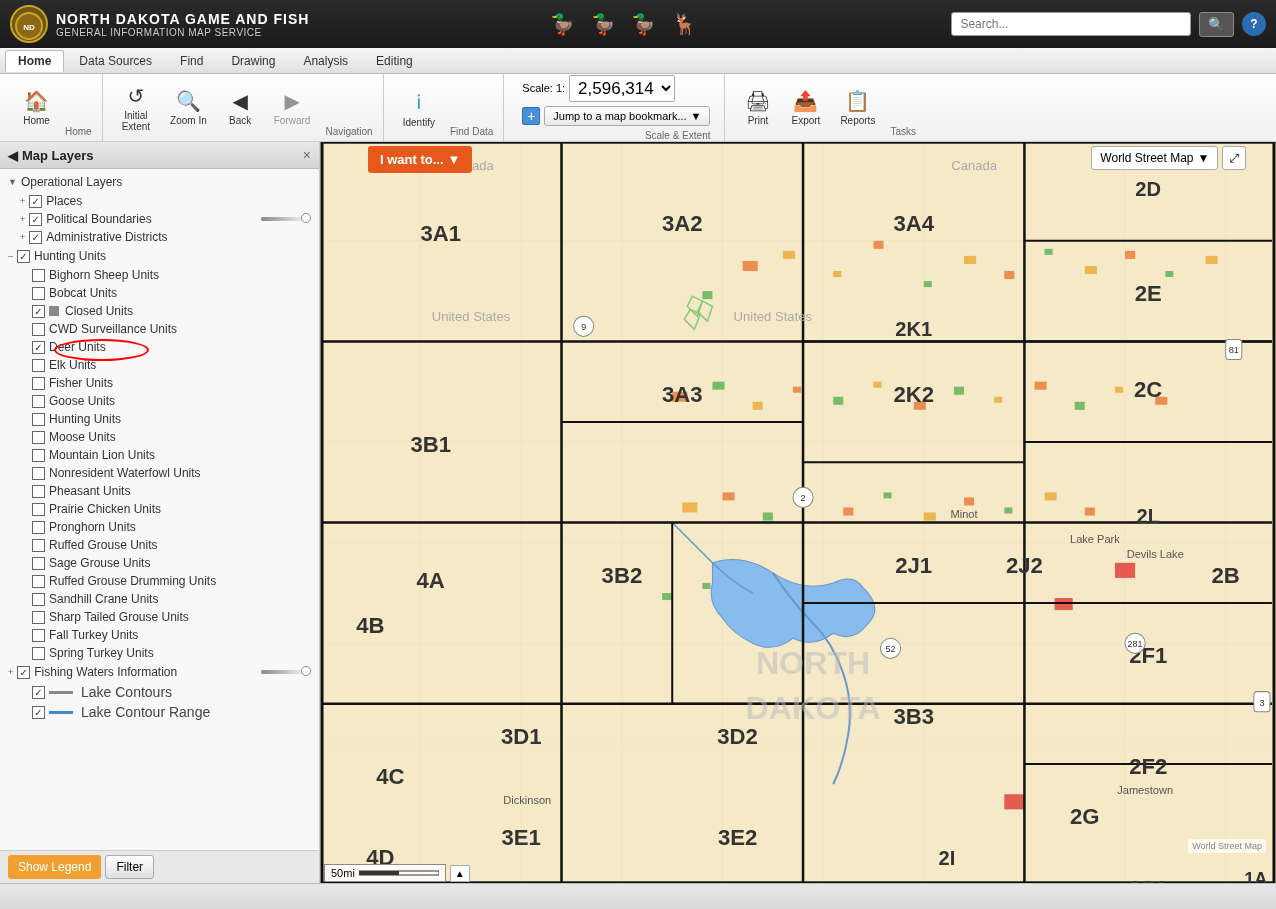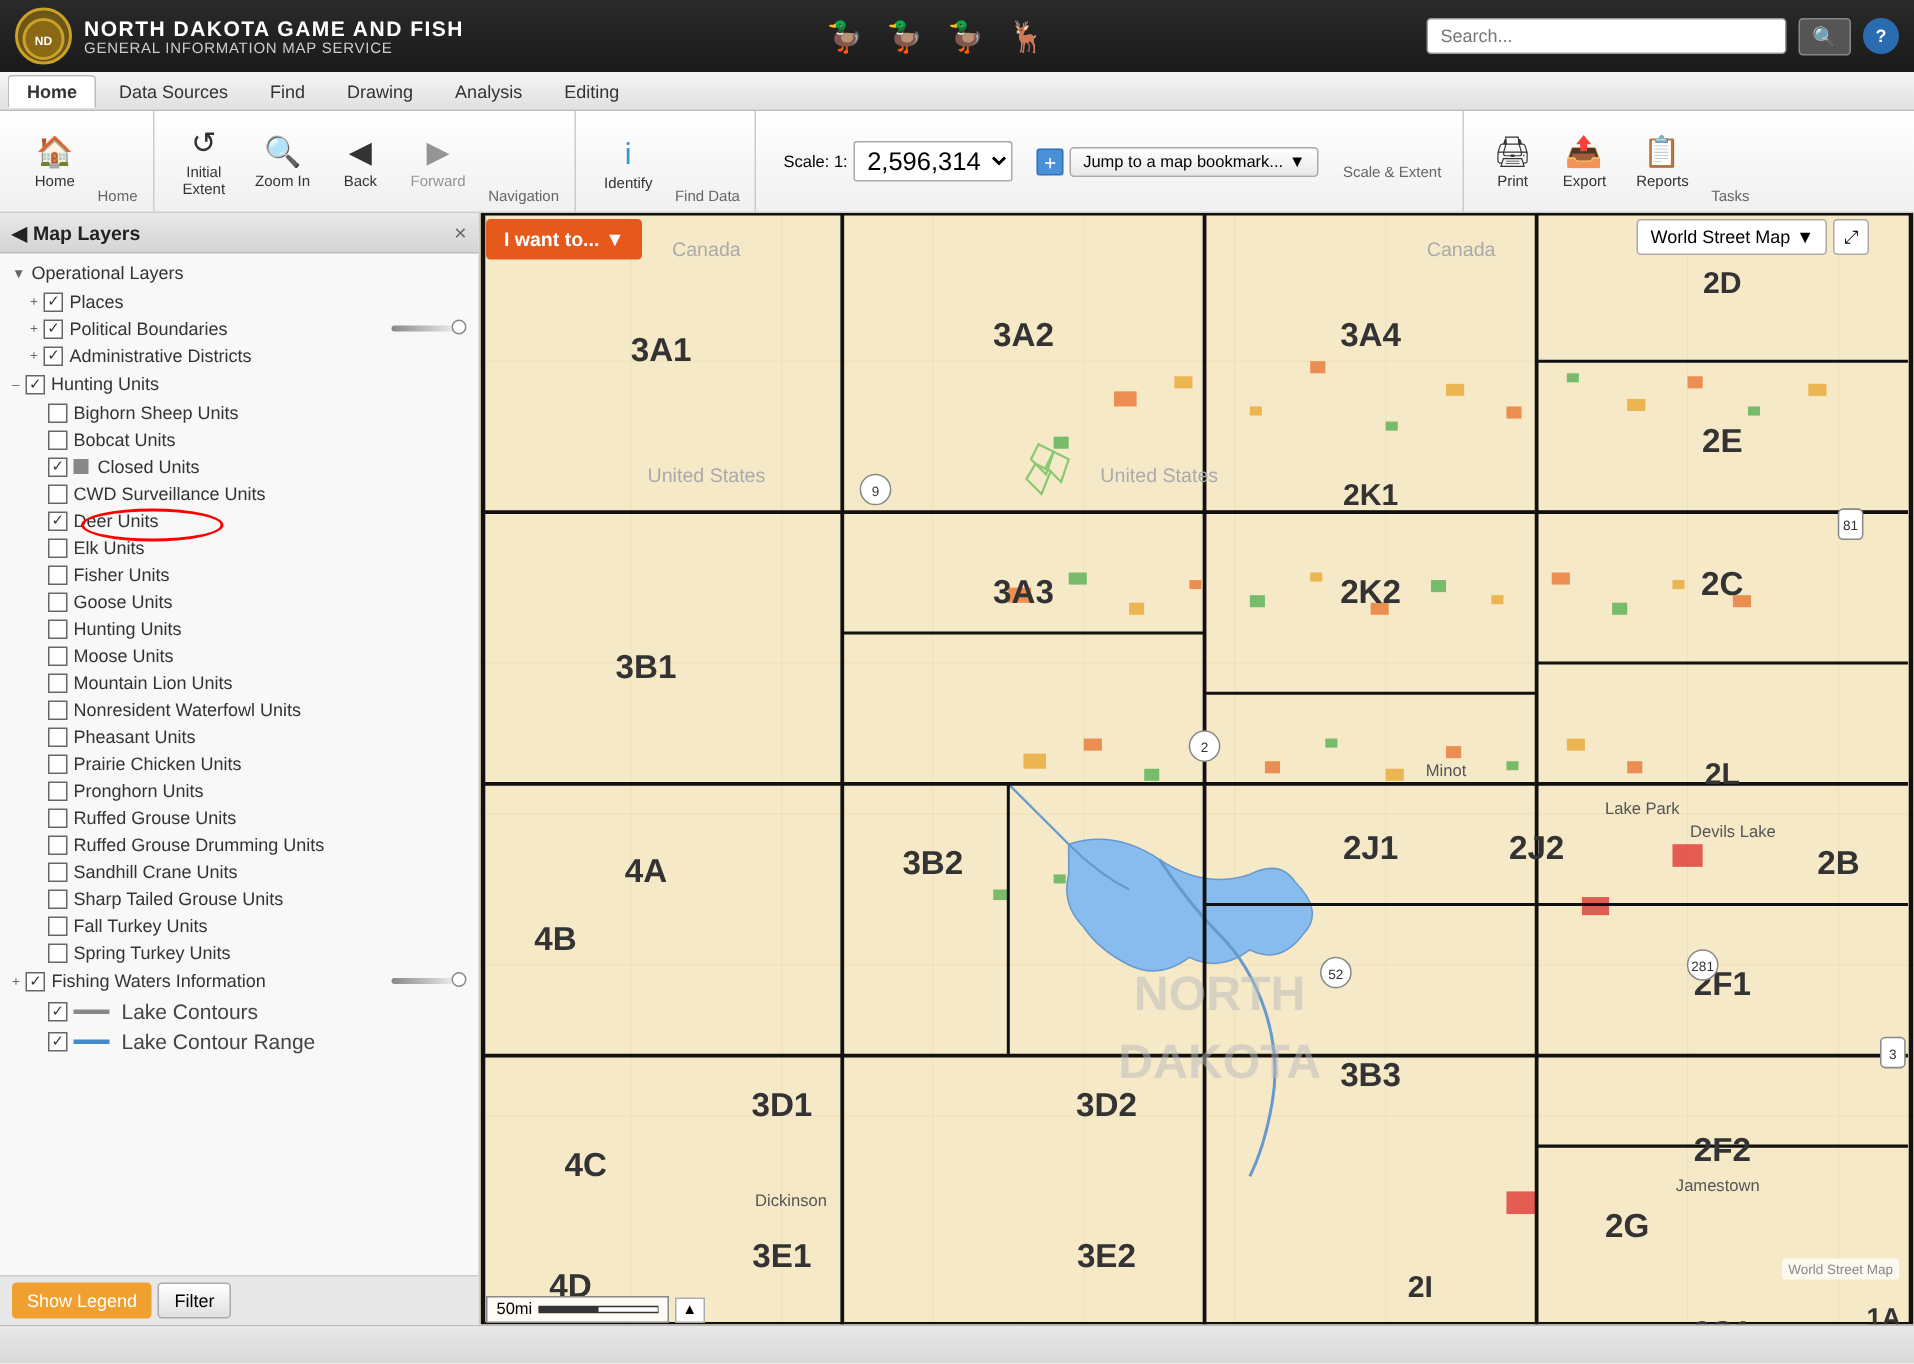--- a/index.html
+++ b/index.html
@@ -154,22 +154,22 @@
       font-size: 10px;
       color: #666;
       text-align: center;
       align-self: flex-end;
       padding-bottom: 4px;
       padding-left: 4px;
       padding-right: 4px;
     }
     .scale-control {
       display: flex;
-      flex-direction: row;
-      gap: 16px;
+      flex-direction: column;
+      gap: 4px;
       padding: 4px 8px;
     }
     .scale-row {
       display: flex;
       align-items: center;
       gap: 4px;
       font-size: 11px;
     }
     .scale-select {
       border: 1px solid #aaa;
@@ -327,20 +327,21 @@
       color: #fff;
       border: none;
       border-radius: 3px;
       padding: 6px 12px;
       cursor: pointer;
       font-size: 13px;
       font-weight: bold;
       display: flex;
       align-items: flex-start;
       gap: 4px;
+      margin-left: 44px;
     }
 
     
     #map-layer-selector {
       position: absolute;
       top: 4px;
       right: 30px;
       z-index: 10;
       display: flex;
       align-items: center;
@@ -685,20 +686,24 @@
         <div class="layer-item" style="padding-left:32px">
           <span class="checkbox"></span>
           <span>Pronghorn Units</span>
         </div>
 
         <div class="layer-item" style="padding-left:32px">
           <span class="checkbox"></span>
           <span>Ruffed Grouse Units</span>
         </div>
 
+        <div class="layer-item" style="padding-left:32px">
+          <span class="checkbox"></span>
+          <span>Sage Grouse Units</span>
+        </div>
 
         <div class="layer-item" style="padding-left:32px">
           <span class="checkbox"></span>
           <span>Ruffed Grouse Drumming Units</span>
         </div>
 
         <div class="layer-item" style="padding-left:32px">
           <span class="checkbox"></span>
           <span>Sandhill Crane Units</span>
         </div>

